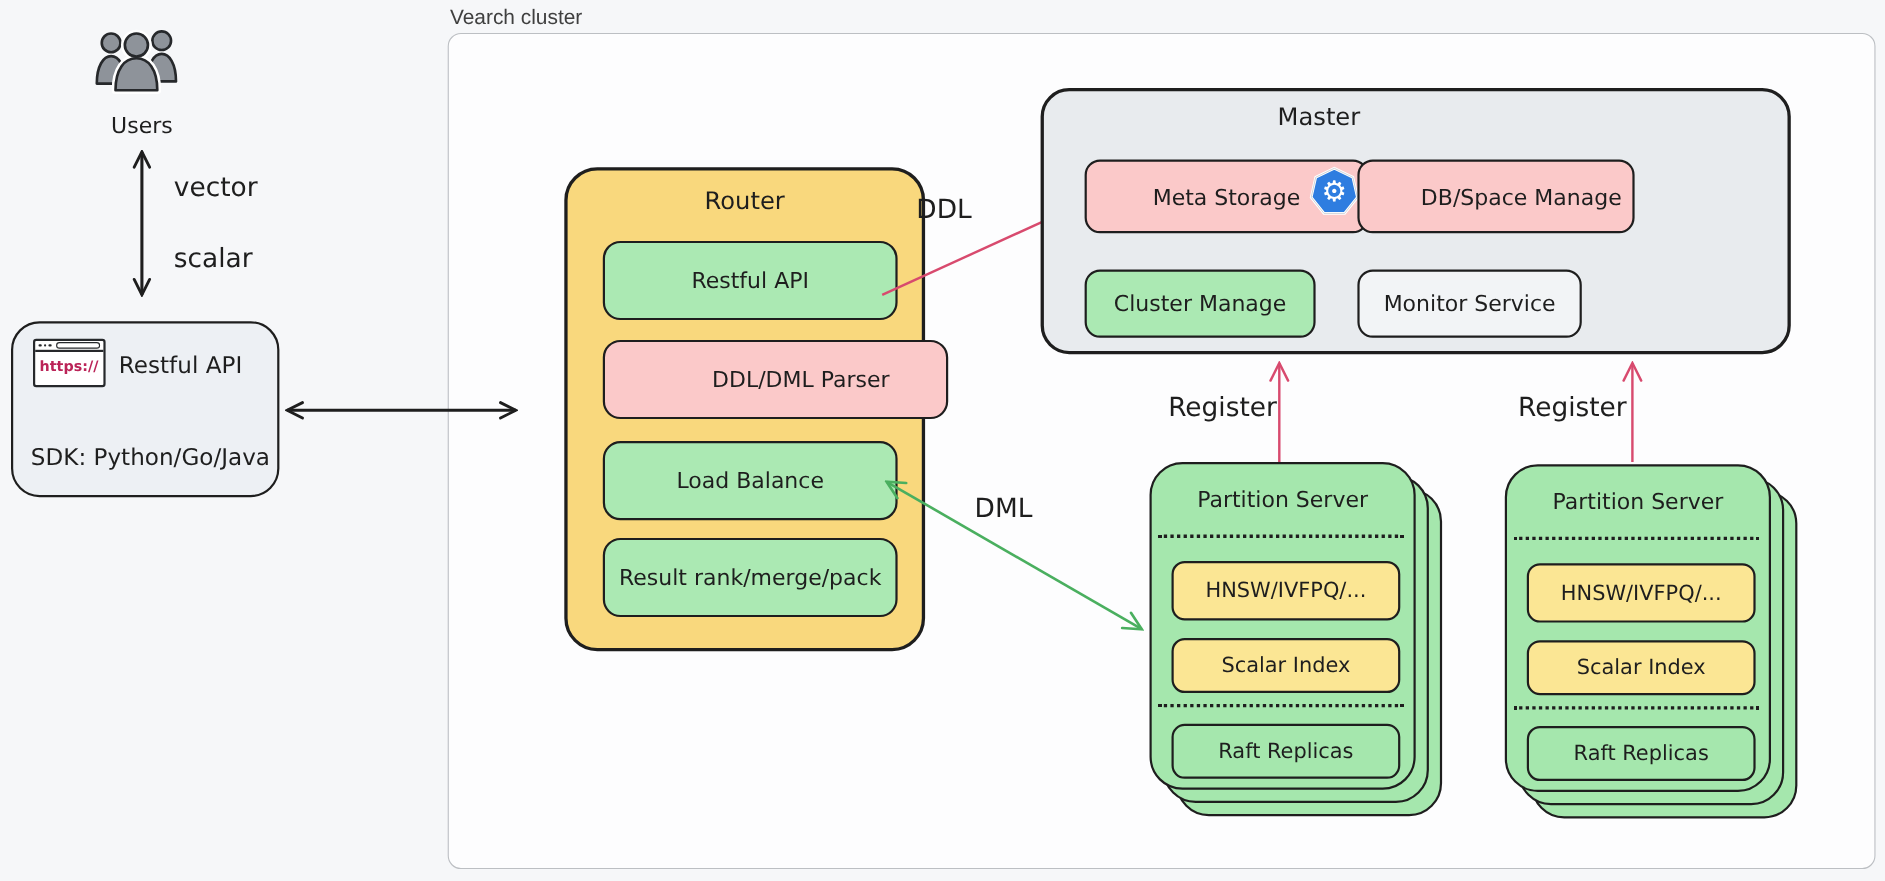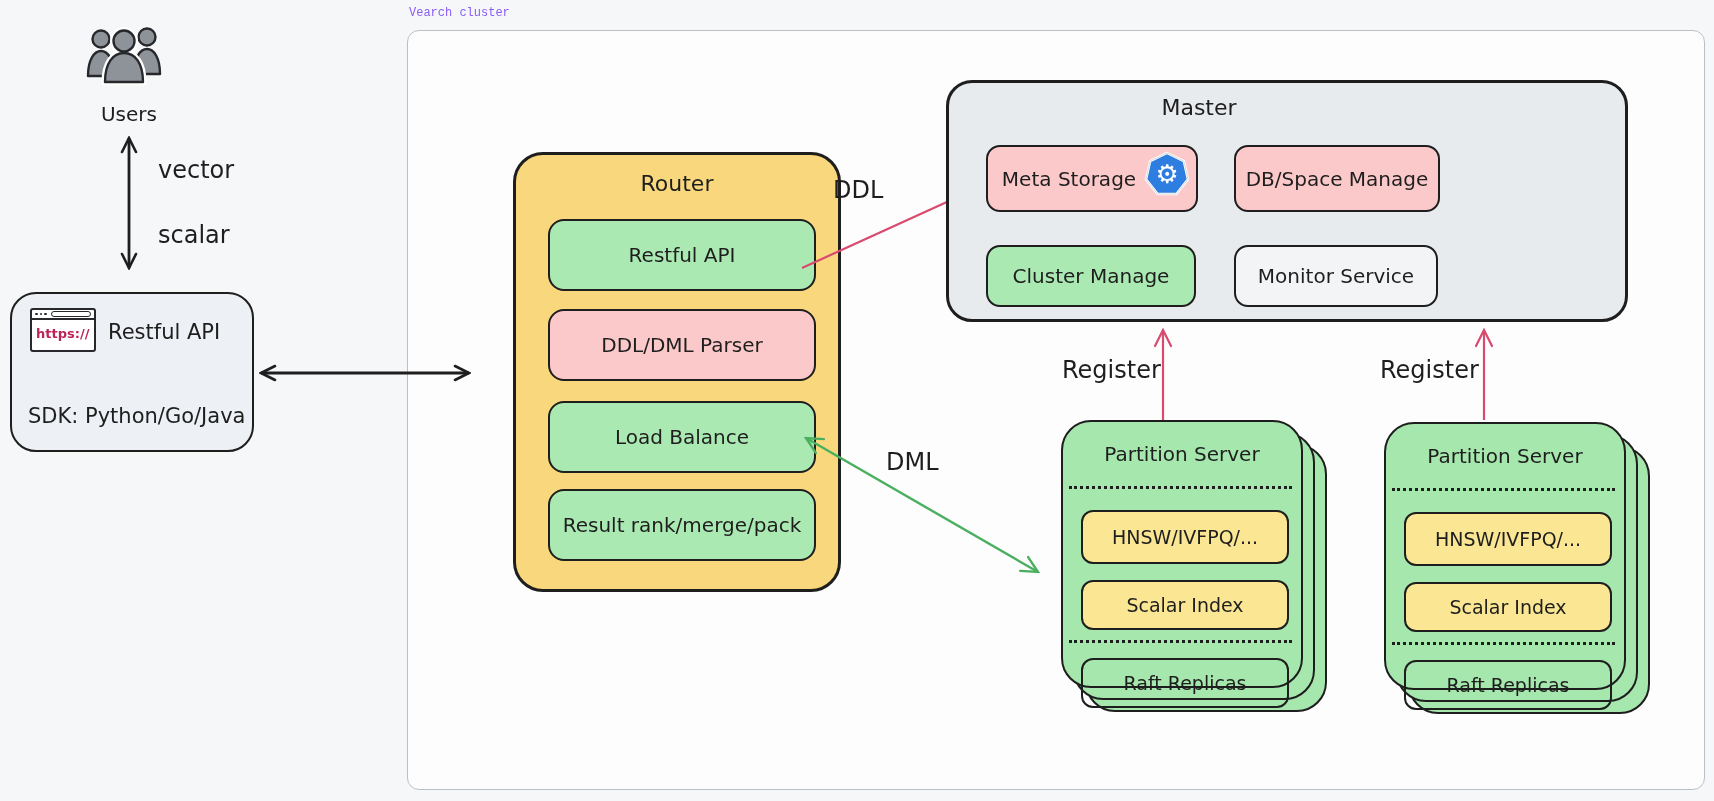--- a/index.html
+++ b/index.html
@@ -10,24 +10,24 @@
     color:#1e1e1e;
   }
   .abs{position:absolute;box-sizing:border-box;}
   .hand{font-family:"DejaVu Sans",sans-serif;color:#1e1e1e;}
 
   
   .cluster-box{
     left:407px;top:30px;width:1298px;height:760px;
     background:#fdfdfe;border:1.5px solid #bcbfc3;border-radius:12px;
   }
-  .cluster-label{left:409px;top:6px;font-size:12px;color:#8b5cf6;
-    font-family:Liberation Mono, monospace;}
+  .cluster-label{left:409px;top:6px;font-size:19px;color:#404040;
+    font-family:Liberation Sans, sans-serif;}
   .fill-green{background:#abe9b3;}
-  .fill-pink{background:#fbc9c9;}
+  .fill-pink{background:#fbc9c9;padding-left:46px;}
   .fill-light{background:#f2f4f6;}
   .fill-yellow-light{background:#fbe694;}
   .center{display:flex;align-items:center;justify-content:center;text-align:center;}
 
   
   .client-box{left:10px;top:292px;width:244px;height:160px;background:#edf0f4;
     border:2.8px solid #1e1e1e;border-radius:26px;}
   .browser{position:absolute;left:18px;top:14px;width:66px;height:44px;background:#fff;
     border:2px solid #26282b;border-radius:3px;box-sizing:border-box;}
   .browser-top{height:10px;border-bottom:2px solid #26282b;display:flex;align-items:center;gap:2px;padding:0 3px;box-sizing:border-box;}
@@ -45,22 +45,22 @@
     border:2.6px solid #1e1e1e;font-size:20px;}
 
   
   .master-box{left:946px;top:80px;width:682px;height:242px;background:#e8ebee;
     border:3px solid #1e1e1e;border-radius:26px;}
   .master-title{position:absolute;left:0;top:12px;width:500px;text-align:center;font-size:22px;}
   .master-cell{position:absolute;border:2.6px solid #1e1e1e;border-radius:14px;font-size:20px;}
 
   
   .ps-stack{width:266px;height:324px;}
-  .ps-layer{position:absolute;width:242px;height:268px;background:#a5e7ad;
-    border:2.8px solid #1e1e1e;border-radius:30px;box-sizing:border-box;margin-left:16px;}
+  .ps-layer{position:absolute;width:242px;height:298px;background:#a5e7ad;
+    border:2.8px solid #1e1e1e;border-radius:30px;box-sizing:border-box;}
   .ps-front{left:0;top:0;}
   .ps-title{position:absolute;left:0;top:20px;width:100%;text-align:center;font-size:20px;}
   .ps-sep{position:absolute;left:6px;right:9px;border-top:3.2px dotted #1e1e1e;}
   .ps-engine{position:absolute;left:18px;width:204px;border:2.4px solid #1e1e1e;border-radius:12px;font-size:19px;}
   .ps-raft{position:absolute;left:18px;width:204px;border:2.2px solid #1e1e1e;border-radius:12px;font-size:19px;background:transparent;}
 
   
   .edge-label{font-size:24px;white-space:pre-line;}
   svg.arrow{position:absolute;overflow:visible;}
 

